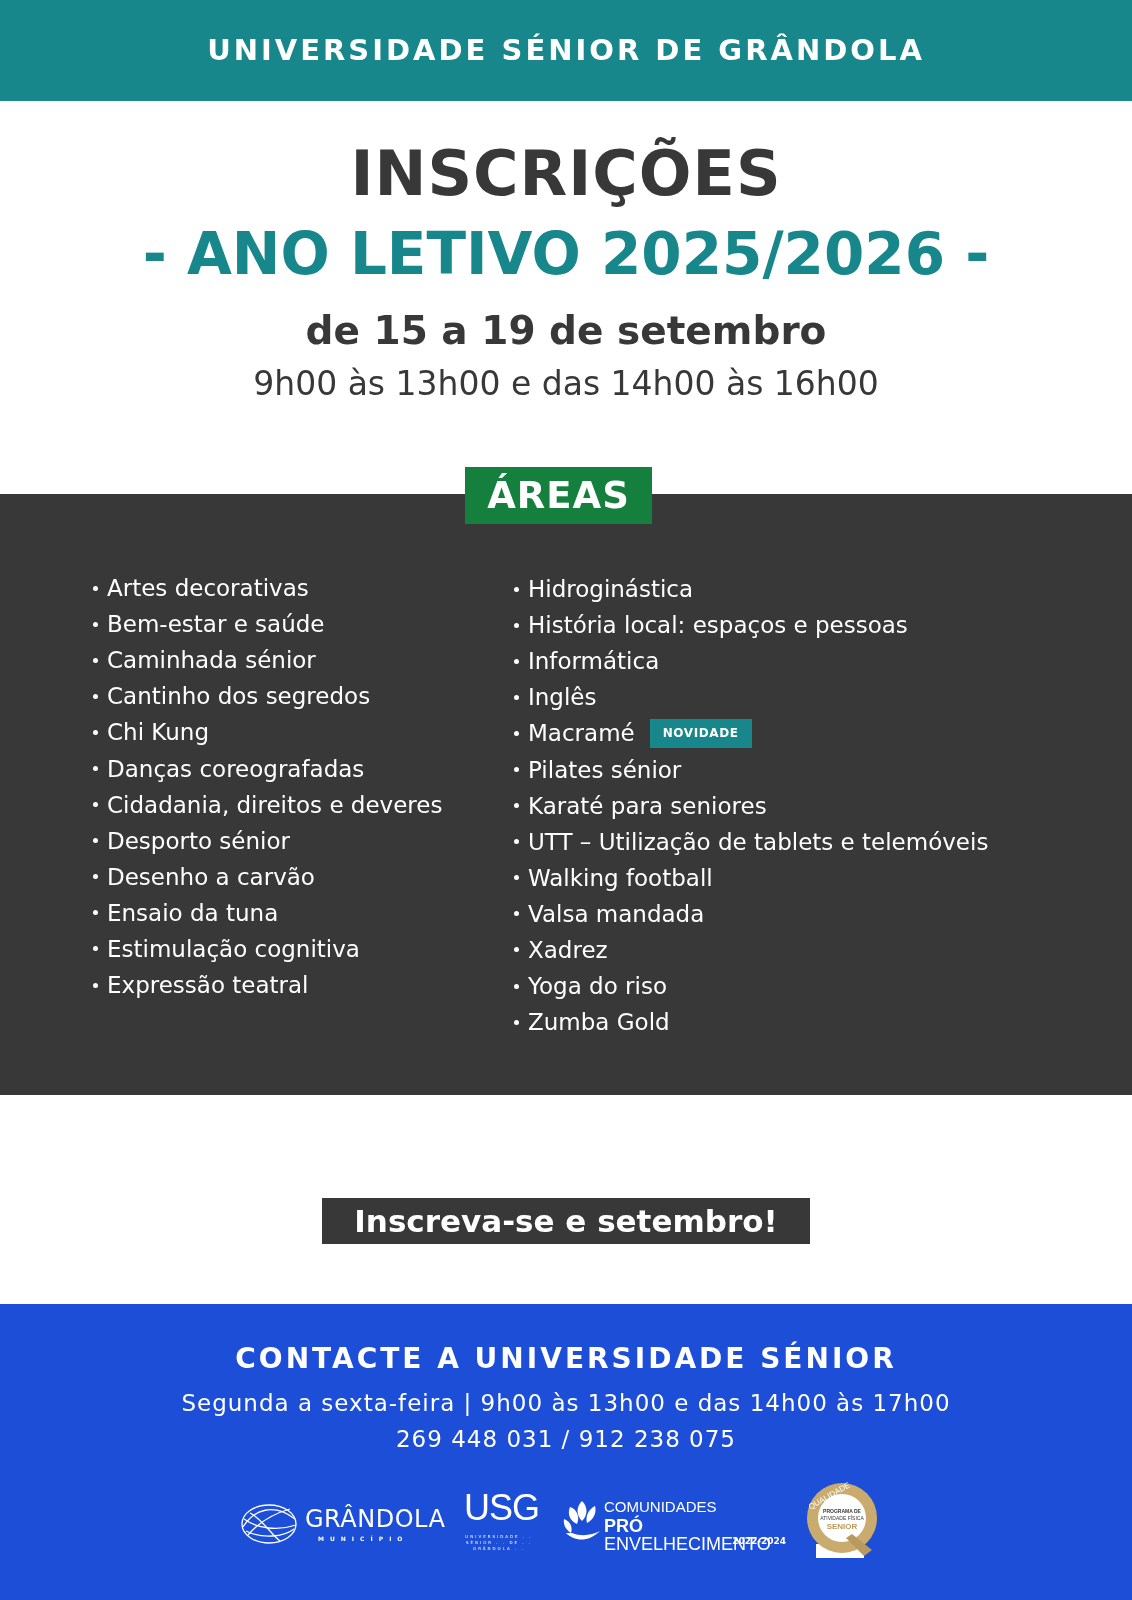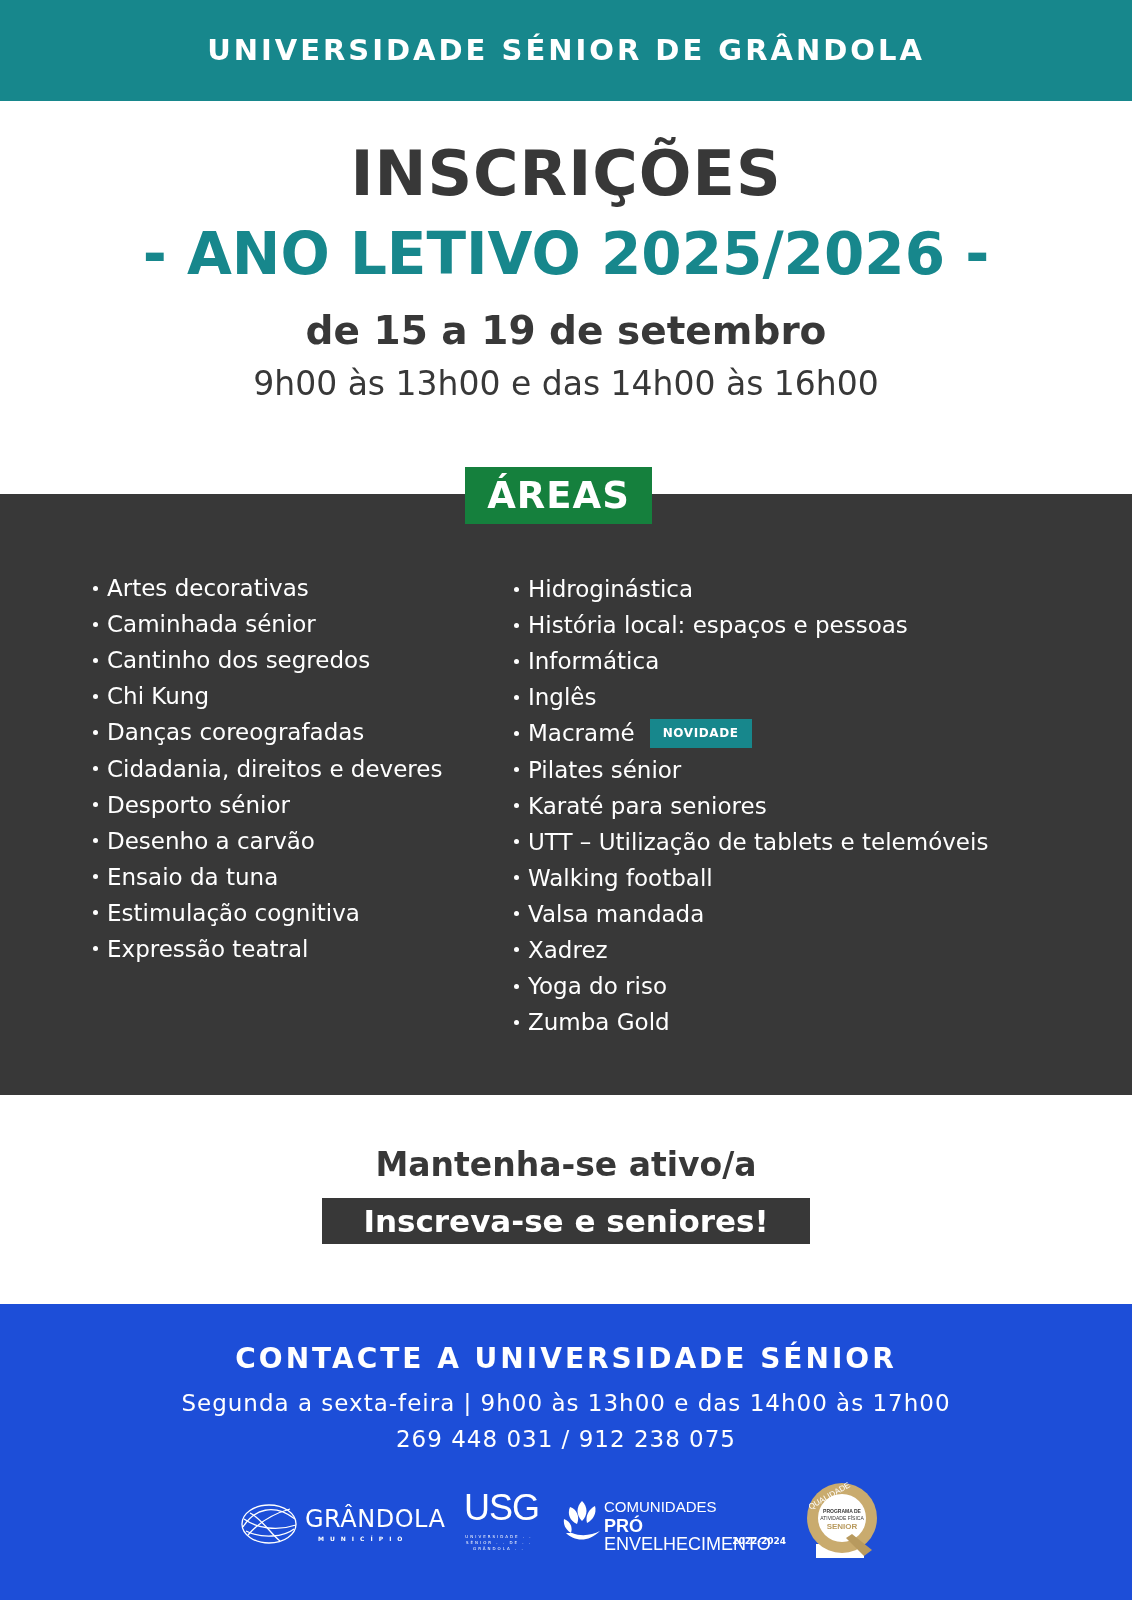--- a/index.html
+++ b/index.html
@@ -74,20 +74,24 @@
 <div class="areas"></div>
 <div class="areas-label">ÁREAS</div>
 
 <ul class="col left">
   <li>
       <span class="bullet"></span>
       <span>Artes decorativas</span>
     </li>
   <li>
       <span class="bullet"></span>
+      <span>Bem-estar e saúde</span>
+    </li>
+  <li>
+      <span class="bullet"></span>
       <span>Caminhada sénior</span>
     </li>
   <li>
       <span class="bullet"></span>
       <span>Cantinho dos segredos</span>
     </li>
   <li>
       <span class="bullet"></span>
       <span>Chi Kung</span>
     </li>
@@ -171,22 +175,21 @@
       <span class="bullet"></span>
       <span>Yoga do riso</span>
     </li>
   <li>
       <span class="bullet"></span>
       <span>Zumba Gold</span>
     </li>
 </ul>
 
 <div class="cta">
-  <div class="line1">Mantenha-se ativo/a</div>
-  <div class="line2">Inscreva-se e seniores!</div>
+  <div class="line2">Inscreva-se e setembro!</div>
 </div>
 
 <div class="footer">
   <div class="c-title">CONTACTE A UNIVERSIDADE SÉNIOR</div>
   <div class="c-hours">Segunda a sexta-feira | 9h00 às 13h00 e das 14h00 às 17h00</div>
   <div class="c-phone">269 448 031 / 912 238 075</div>
 </div>
 
 <div class="logo logo-grandola">
   <svg width="58" height="48" viewBox="0 0 58 48">

